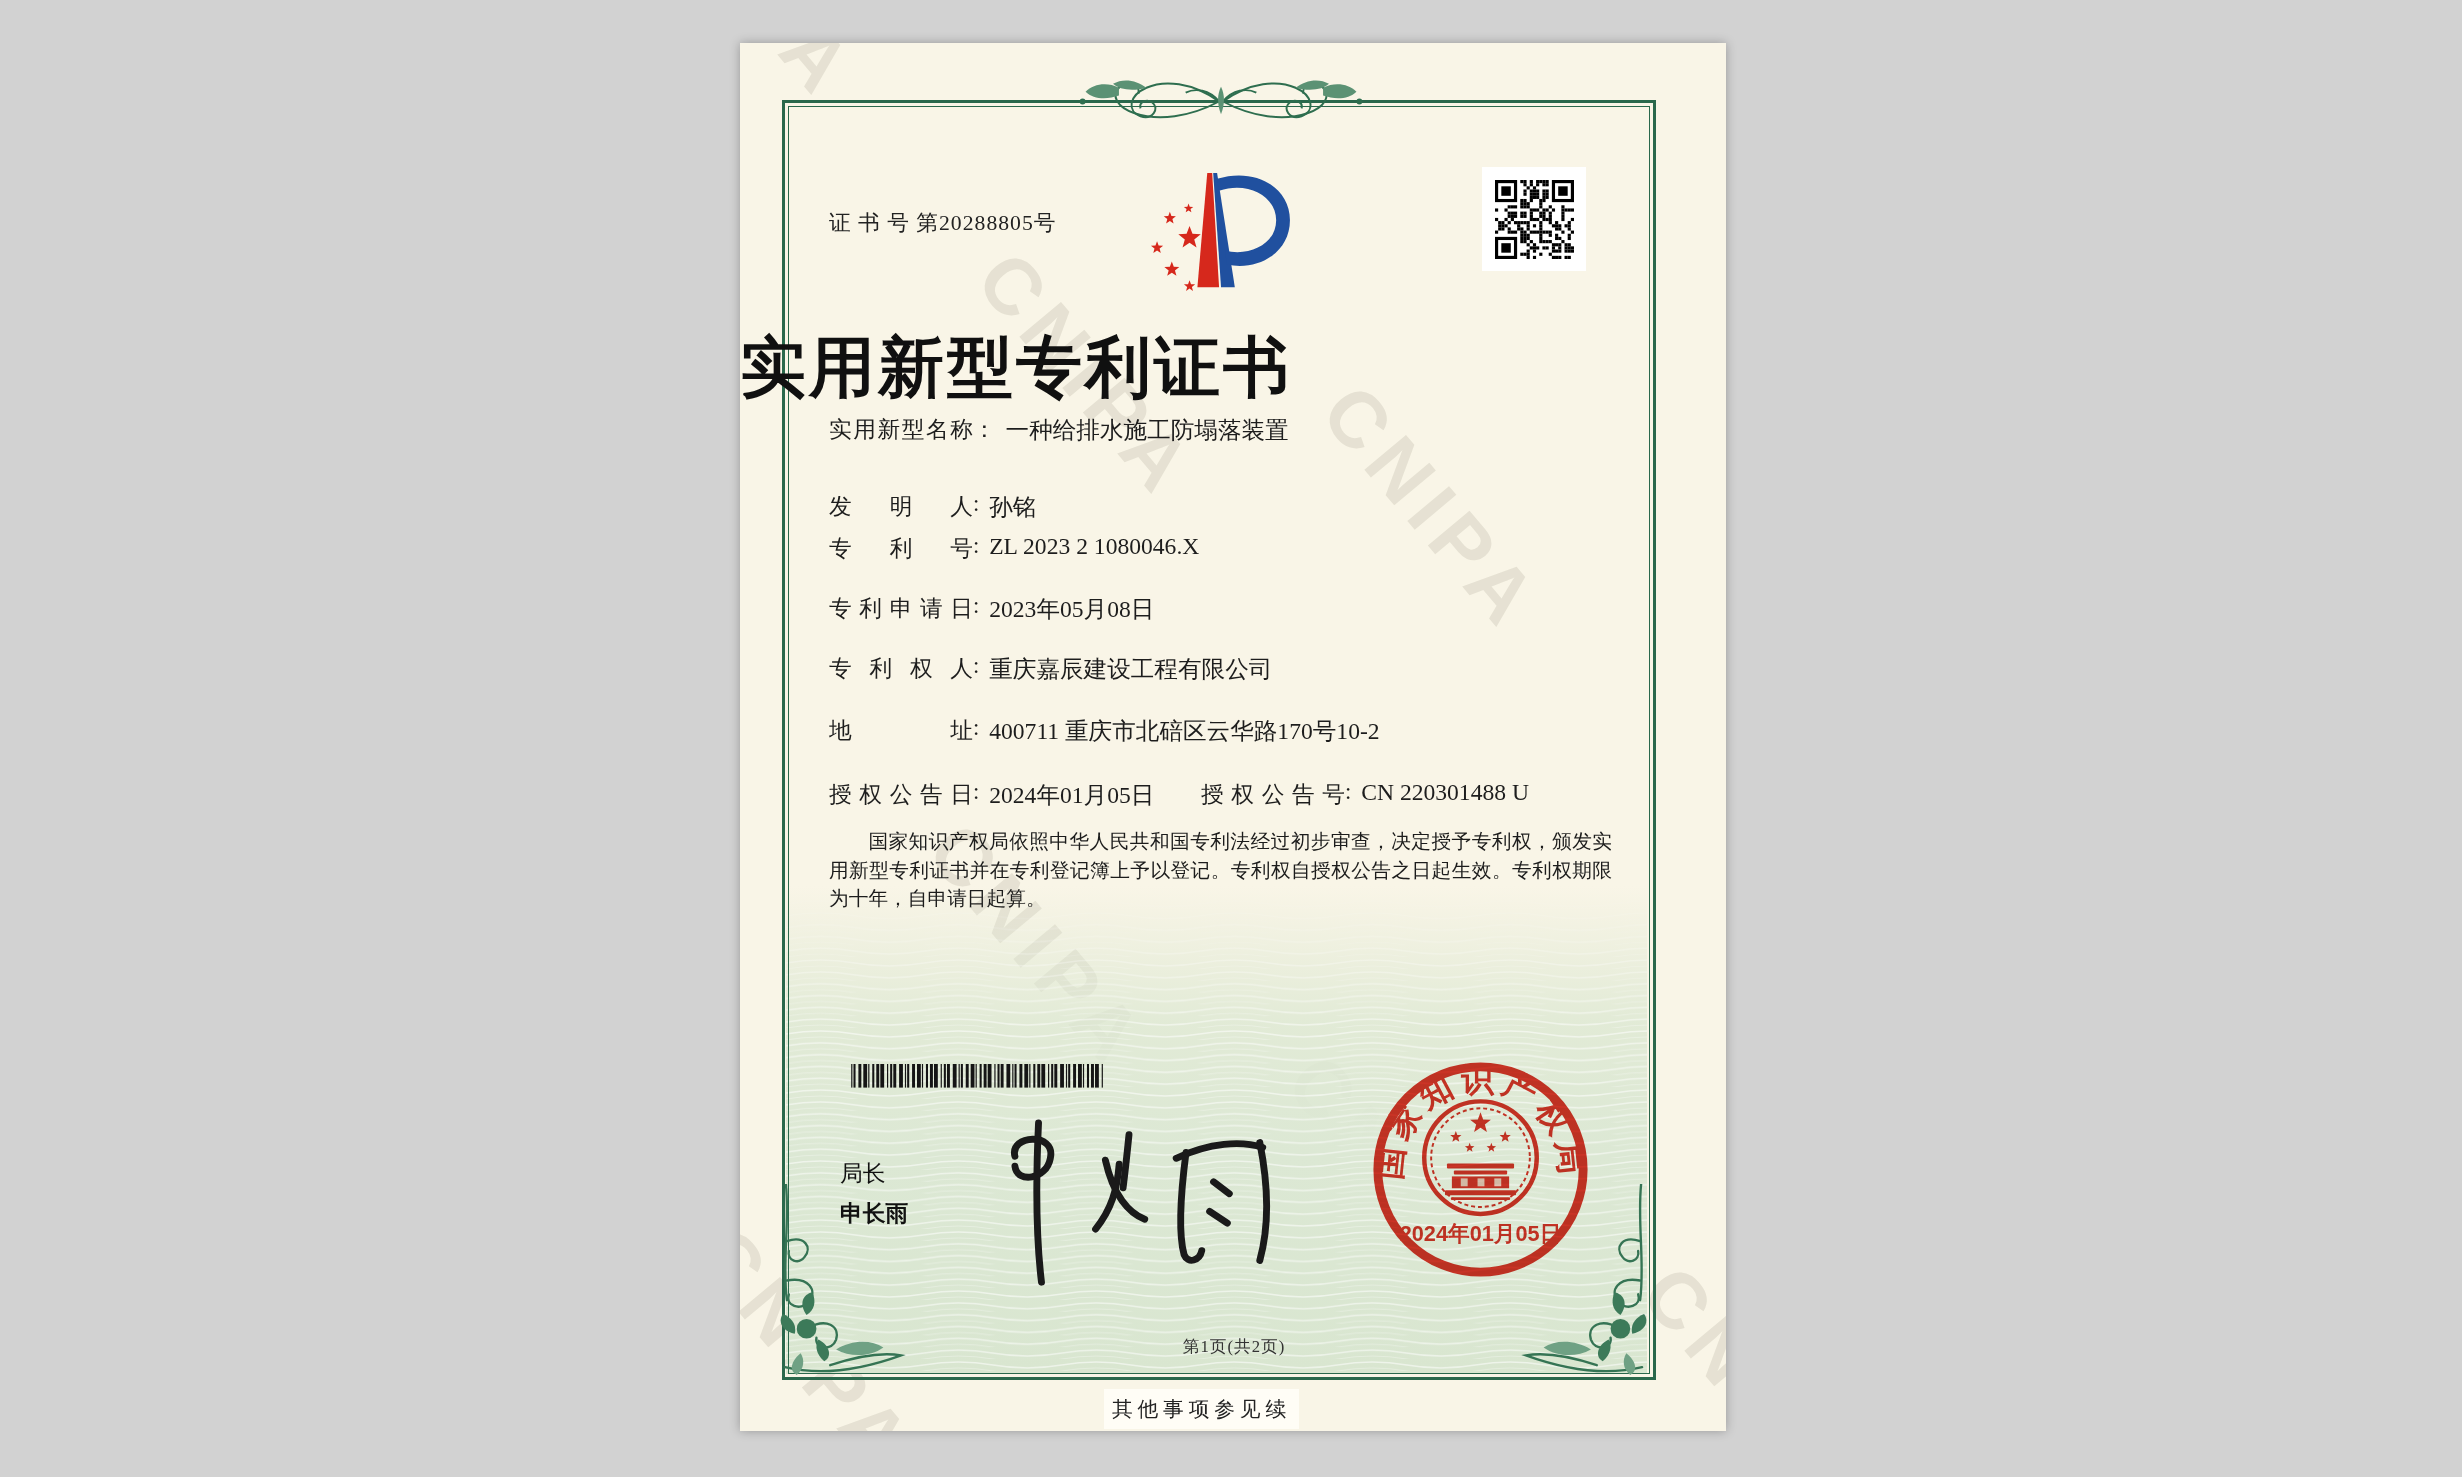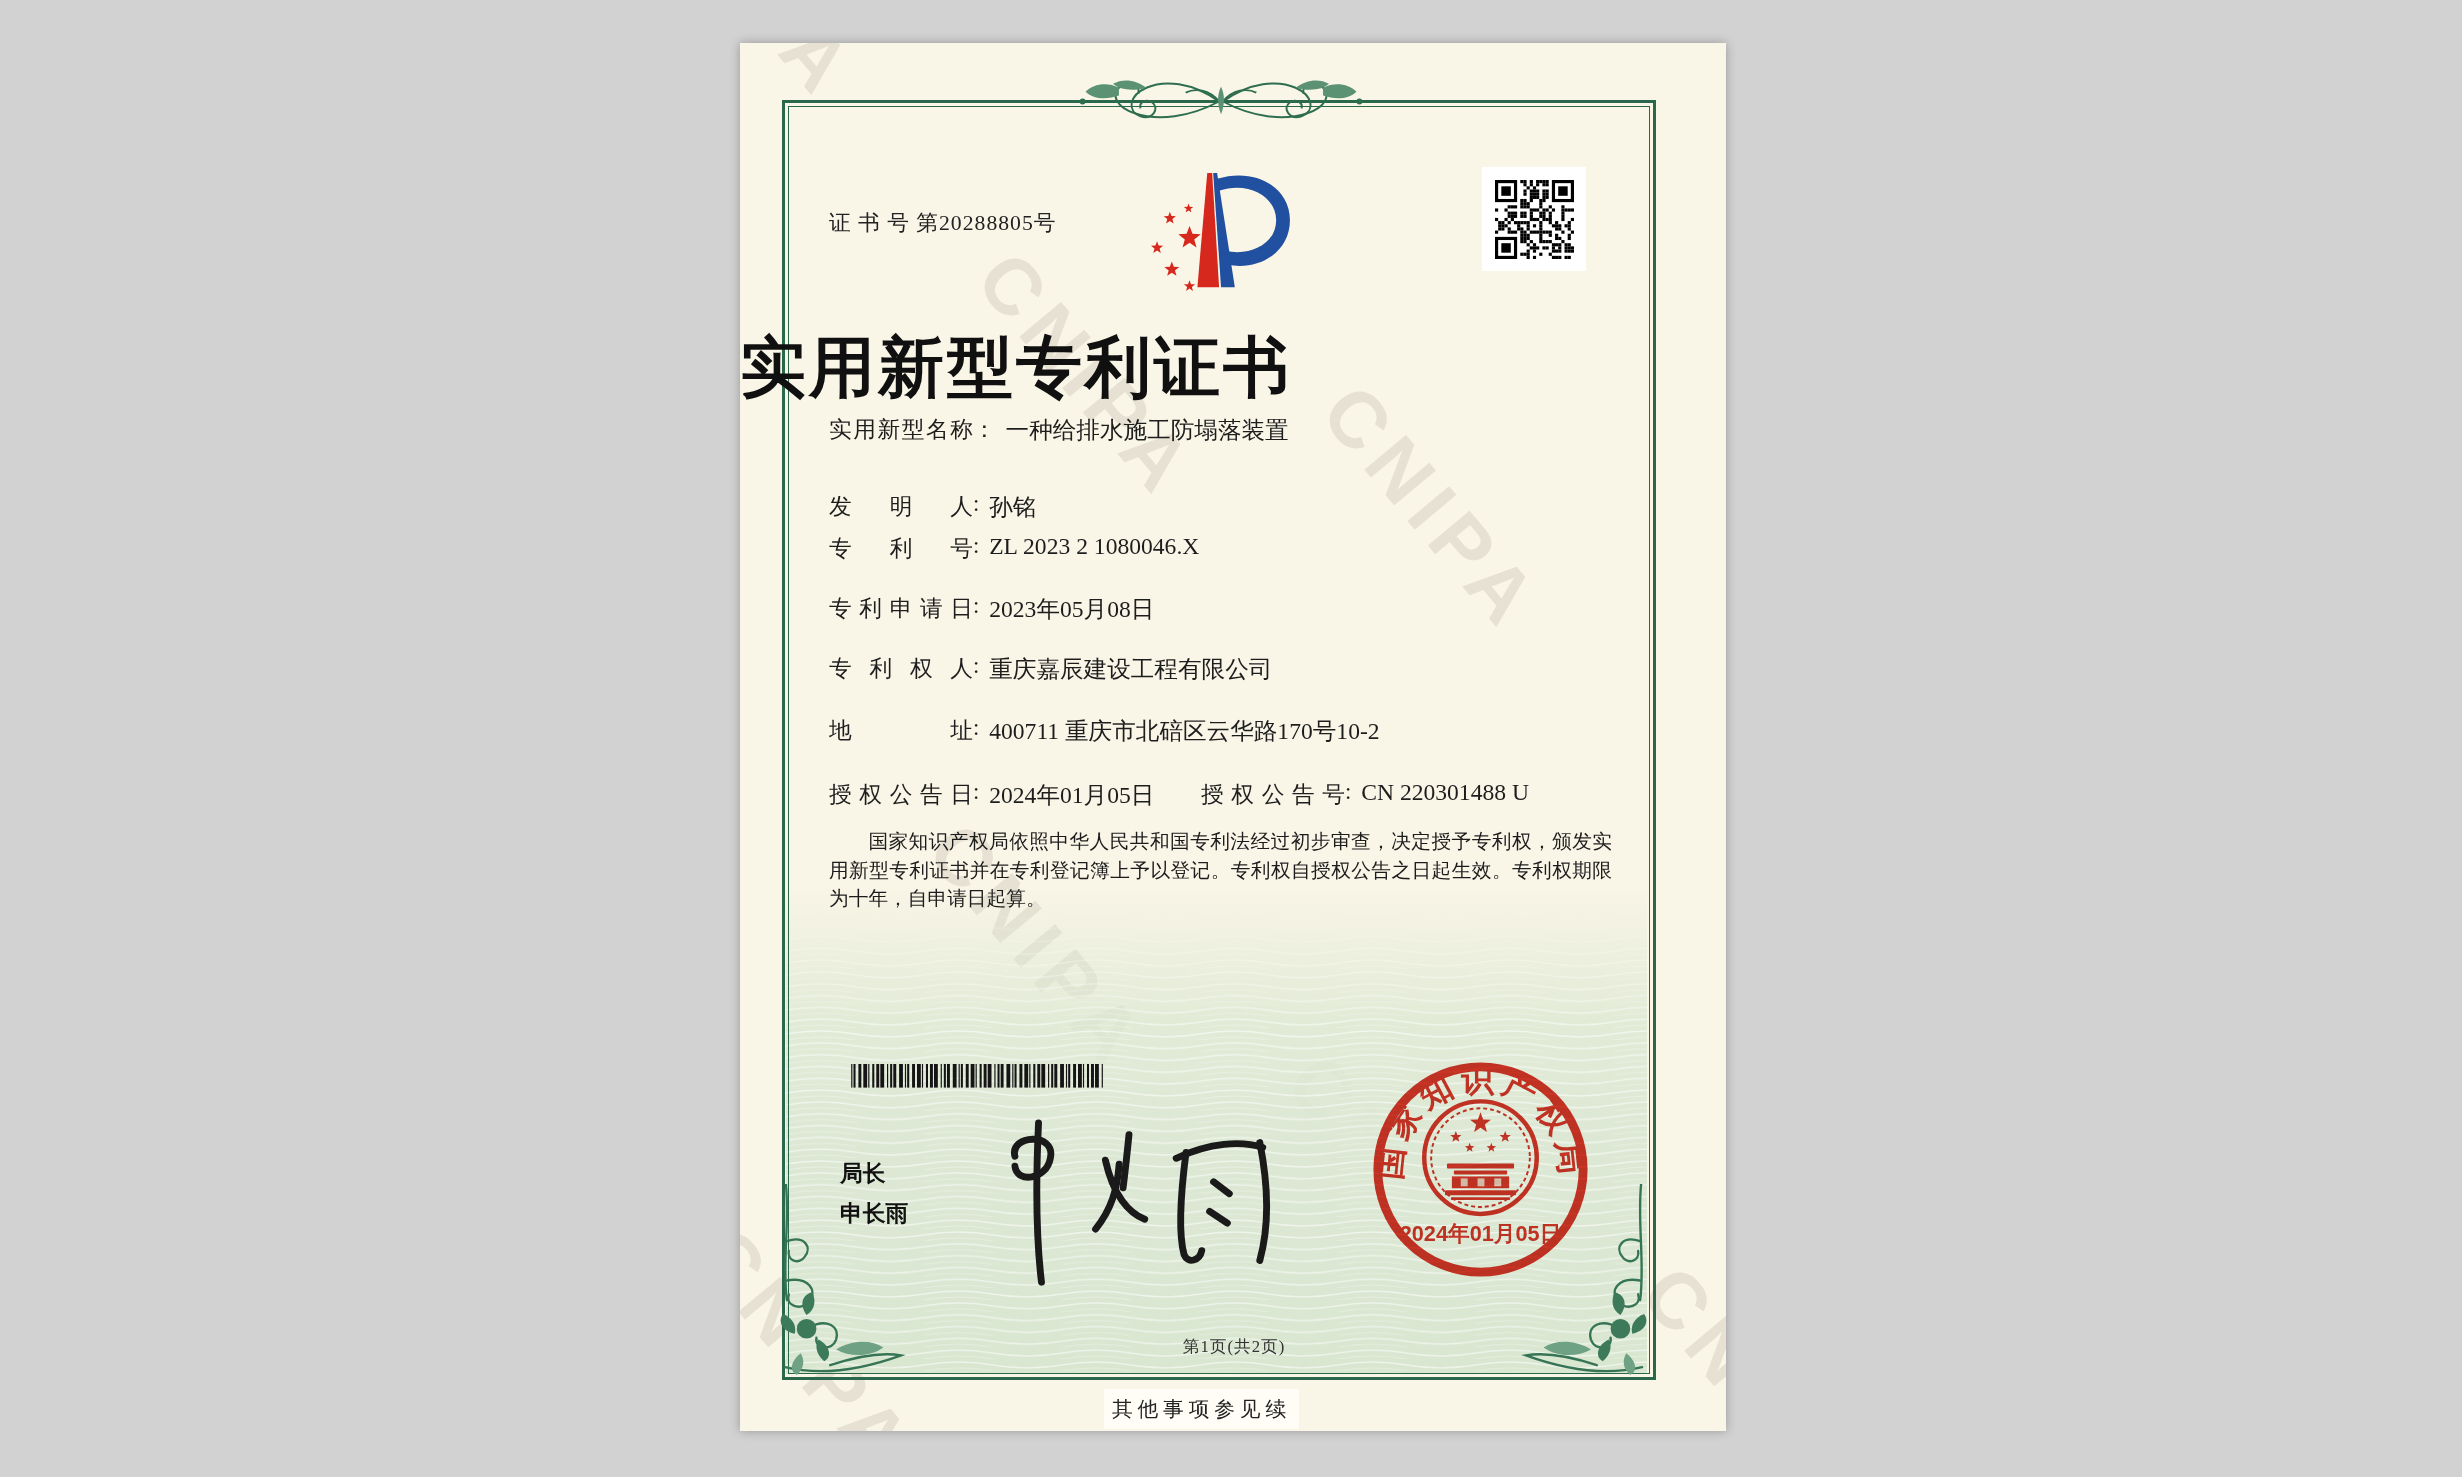--- a/index.html
+++ b/index.html
@@ -29,21 +29,21 @@
   .frow{position:absolute;left:89px;width:788px;height:31.5px;font-size:22.7px;color:#1d1d1d;}
   .flabel{display:inline-block;width:144px;text-align:justify;text-align-last:justify;
           vertical-align:top;}
   .fsep{display:inline-block;vertical-align:top;}
   .fval{display:inline-block;margin-left:9.9px;font-size:23.6px;vertical-align:top;white-space:nowrap;text-align:right;}
   .fextra{position:absolute;left:372px;top:0;}
   
   .paras{position:absolute;left:89px;top:784px;width:783px;font-size:19.7px;
          line-height:28.6px;color:#1c1c1c;text-align:justify;}
   .paras p{margin:0 0 7.9px 0;text-indent:2em;}
-  .officer-title{position:absolute;left:100px;top:1115px;font-size:22.7px;font-weight:700;
+  .officer-title{position:absolute;left:100px;top:1115px;font-size:22.7px;font-weight:400;
       color:#111;font-family:"Liberation Sans","DejaVu Sans",sans-serif;}
   .officer-name{position:absolute;left:100px;top:1155px;font-size:22.7px;font-weight:600;
       color:#111;font-family:Liberation Sans, sans-serif;}
   .page-footer{position:absolute;left:0;top:1292px;width:908px;text-align:center;
       font-size:16.7px;color:#333;letter-spacing:1px;margin-left:40px;}
   .note-box{position:absolute;left:364px;top:1346px;width:195px;height:40px;
       background:#fffdf6;text-align:center;line-height:40px;font-size:20.7px;
       letter-spacing:4.9px;color:#222;}
   .qr-box{position:absolute;left:742px;top:124px;width:104px;height:104px;background:#fff;}
   .qr-box svg{position:absolute;left:12.8px;top:12.8px;}

